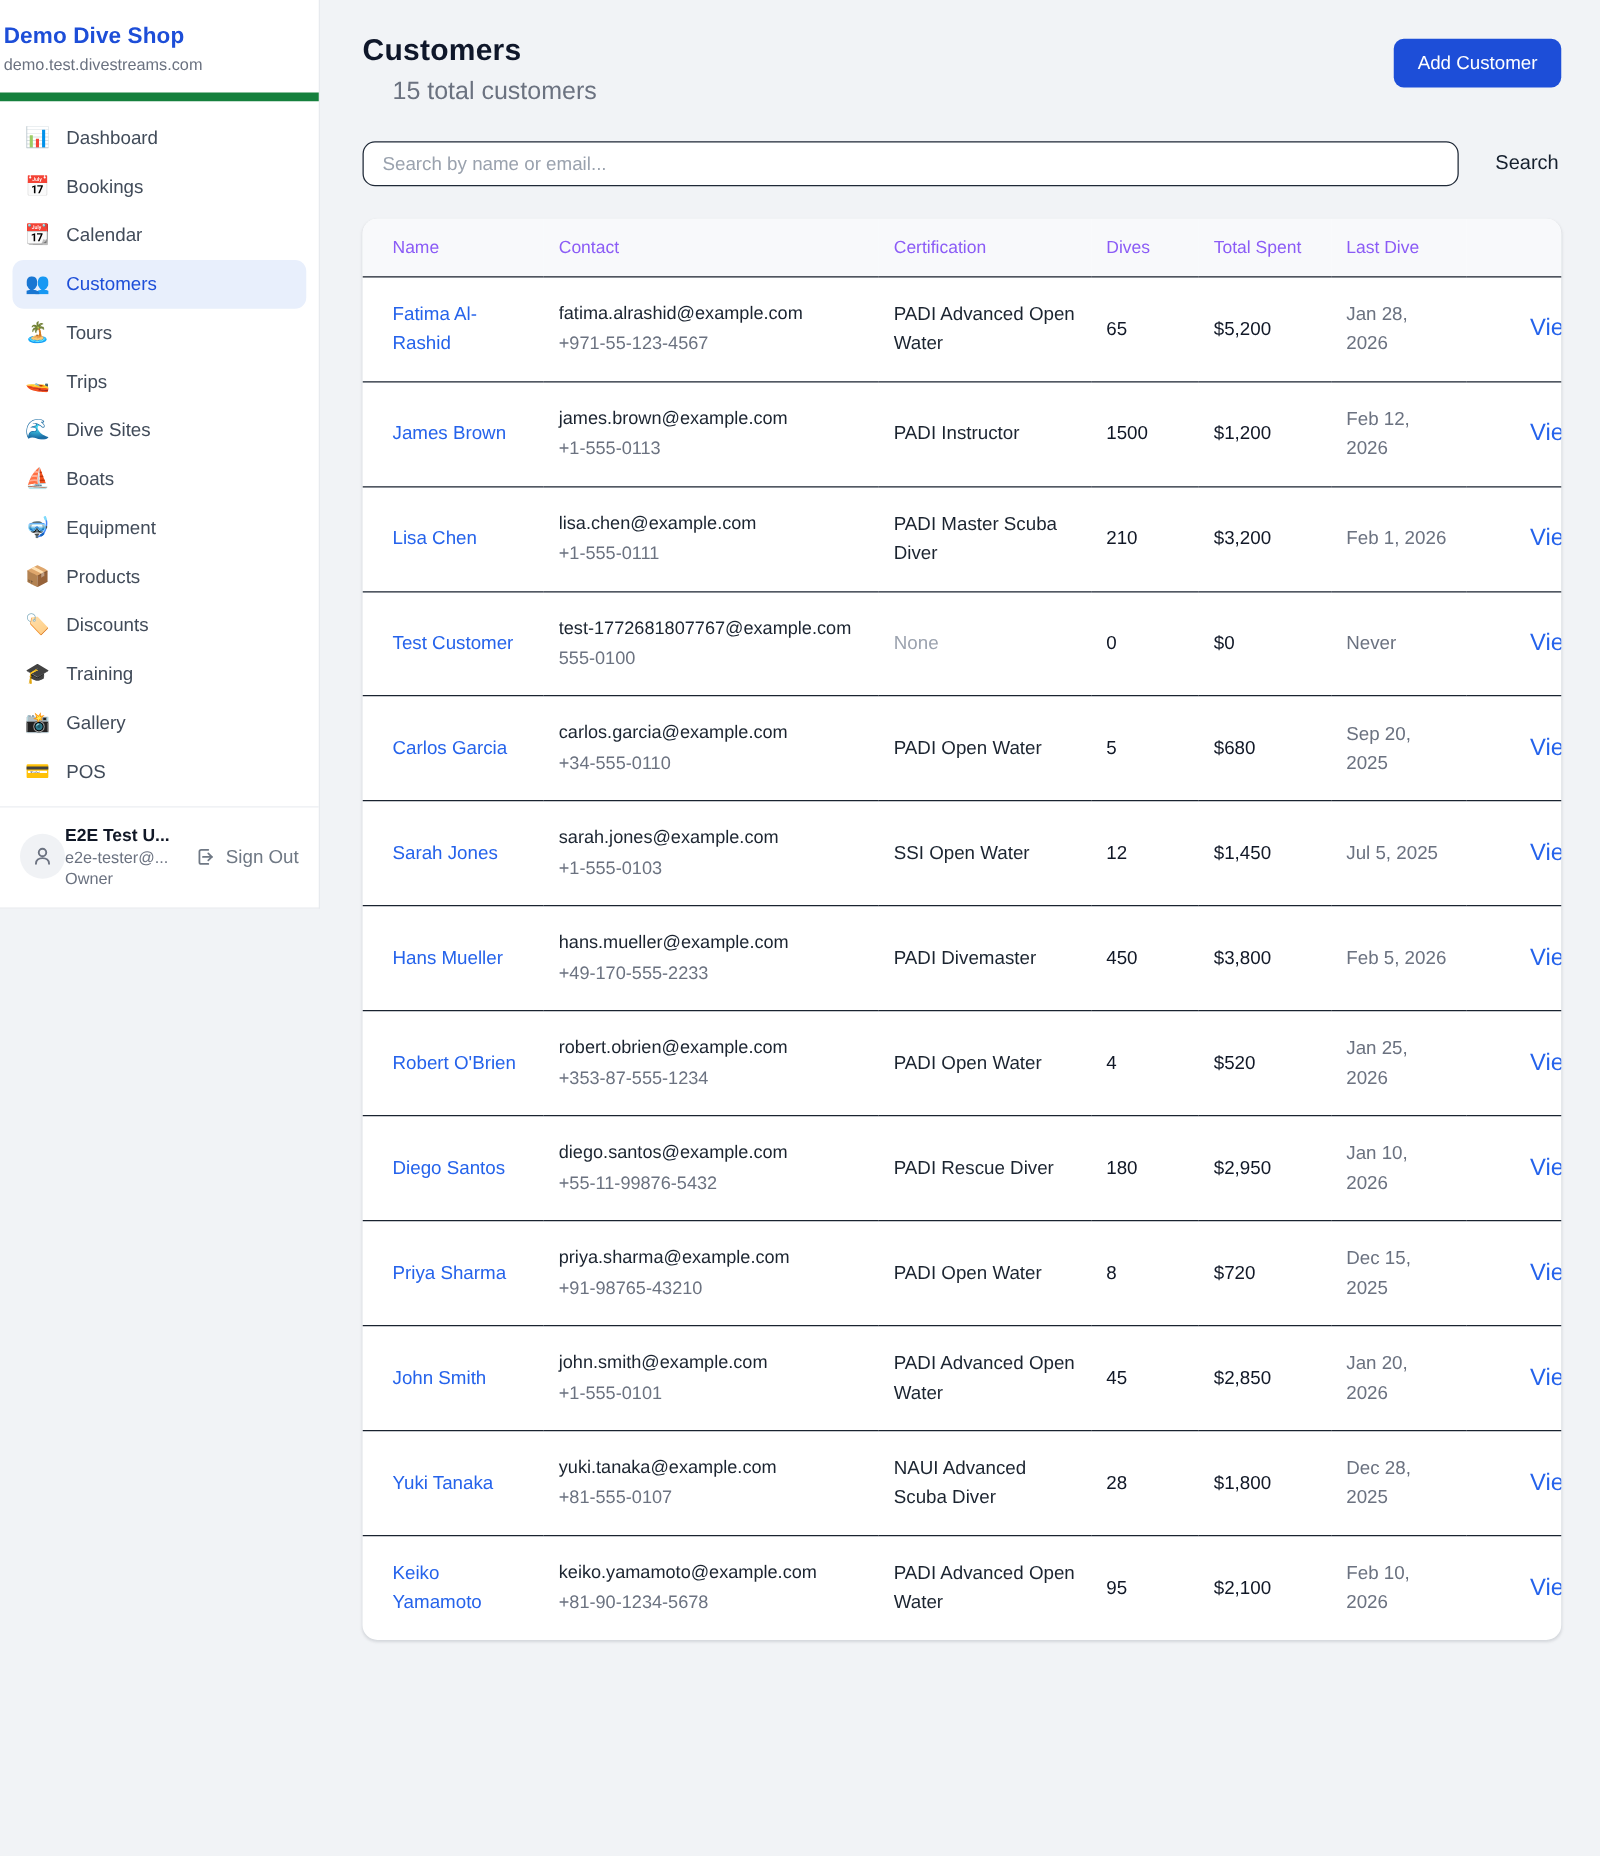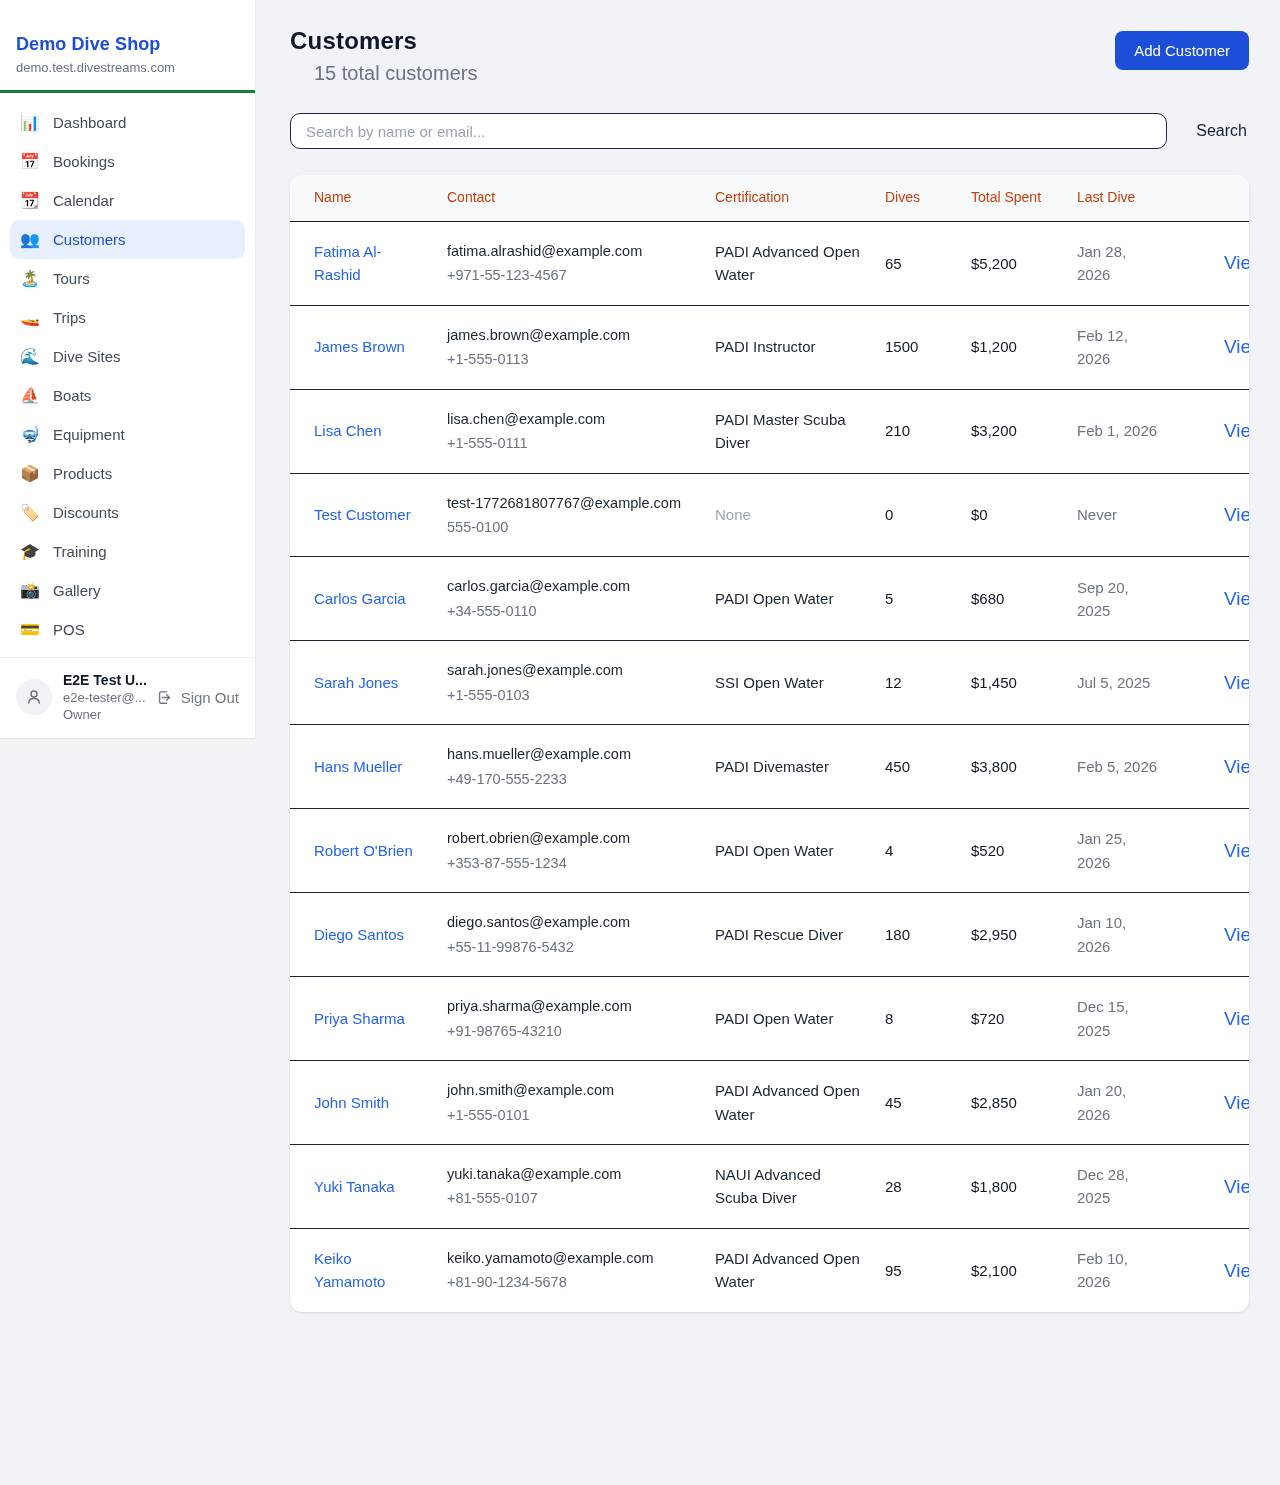--- a/index.html
+++ b/index.html
@@ -11,37 +11,37 @@
     position:relative;
   }
 
   
   .sidebar {
     position:absolute; left:0; top:0; width:256px;
     background:#ffffff;
     border-right:1px solid #e7eaee;
     border-bottom:1px solid #e7eaee;
   }
-  .brand { padding:18px 16px 15px; border-bottom:3px solid #15803d;margin-top:16px; }
+  .brand { padding:18px 3px 15px; border-bottom:7px solid #15803d; }
   .brand-name { color:#1d4ed8; font-size:18px; font-weight:bold; letter-spacing:.1px; }
   .brand-domain { color:#6b7280; font-size:13px; margin-top:5px; }
 
   .nav { padding:10px 10px 8px; }
   .nav-item {
     display:flex; align-items:center; gap:13px;
     padding:11px 10px; border-radius:9px;
     color:#414b59; font-size:15px; cursor:pointer;
   }
   .nav-item .nav-icon { width:20px; font-size:16px; text-align:center; line-height:1; }
   .nav-item.active { background:#e8effc; color:#1d4ed8; font-weight:500; }
 
   .user-section {
     border-top:1px solid #eceef2;
     padding:14px 14px 16px 16px;
-    display:flex; align-items:center; gap:11px;
+    display:flex; align-items:center; 
   }
   .avatar {
     width:36px; height:36px; border-radius:50%;
     background:#f0f2f5; flex:none;
     display:flex; align-items:center; justify-content:center;
   }
   .user-info { flex:1; min-width:0; }
   .user-name { font-size:14px; font-weight:bold; color:#111827; white-space:nowrap; }
   .user-email, .user-role { font-size:13px; color:#6b7280; margin-top:2px; white-space:nowrap; }
   .signout {
@@ -75,21 +75,21 @@
   }
 
   .card {
     margin-top:26px; background:#fff; border-radius:12px;
     box-shadow:0 1px 2px rgba(16,24,40,.05), 0 1px 3px rgba(16,24,40,.08);
     overflow:hidden;
   }
   table { width:100%; border-collapse:collapse; table-layout:fixed; }
   thead th {
     background:#f8f9fb; text-align:left;
-    font-size:14px; font-weight:400; color:#c2410c;
+    font-size:14px; font-weight:400; color:#8b5cf6;
     padding:12px 12px; line-height:1.55;
     border-bottom:1px solid #161e2b;
   }
   th:first-child, td:first-child { padding-left:24px; }
   tbody td {
     padding:18px 12px; vertical-align:middle;
     font-size:15px; line-height:1.55;
     border-bottom:1px solid #1a2330;
   }
   tbody tr:last-child td { border-bottom:none; }

